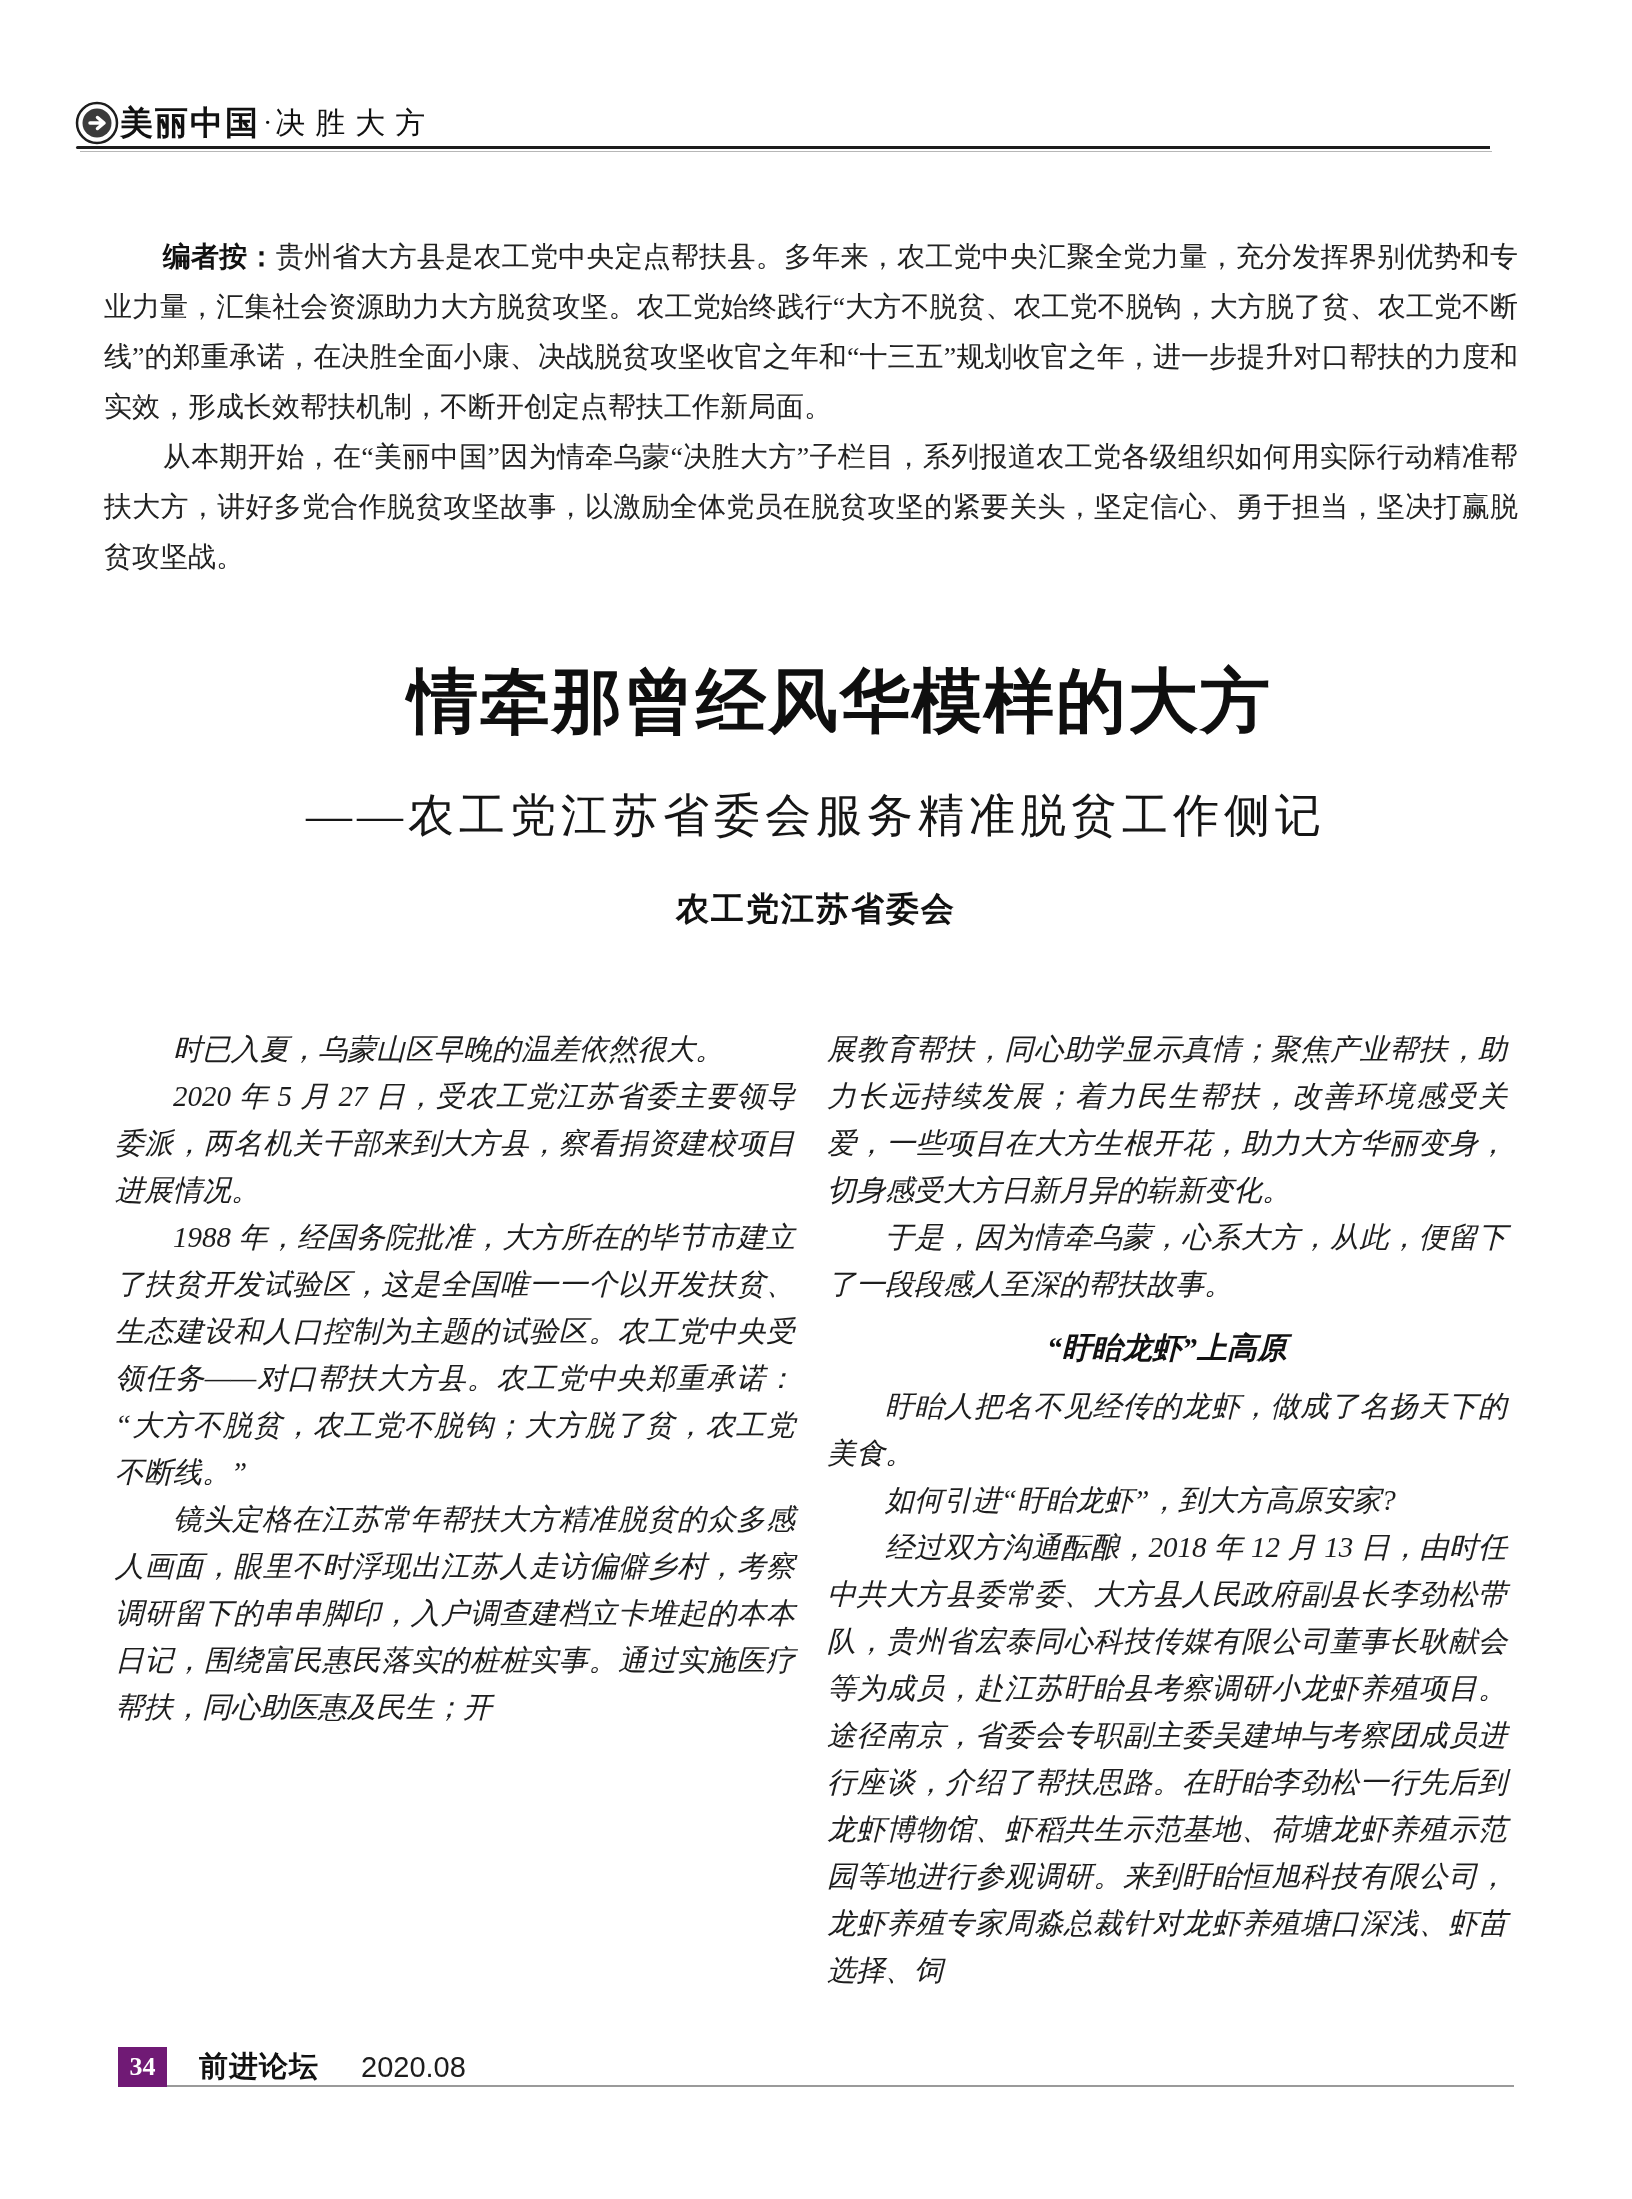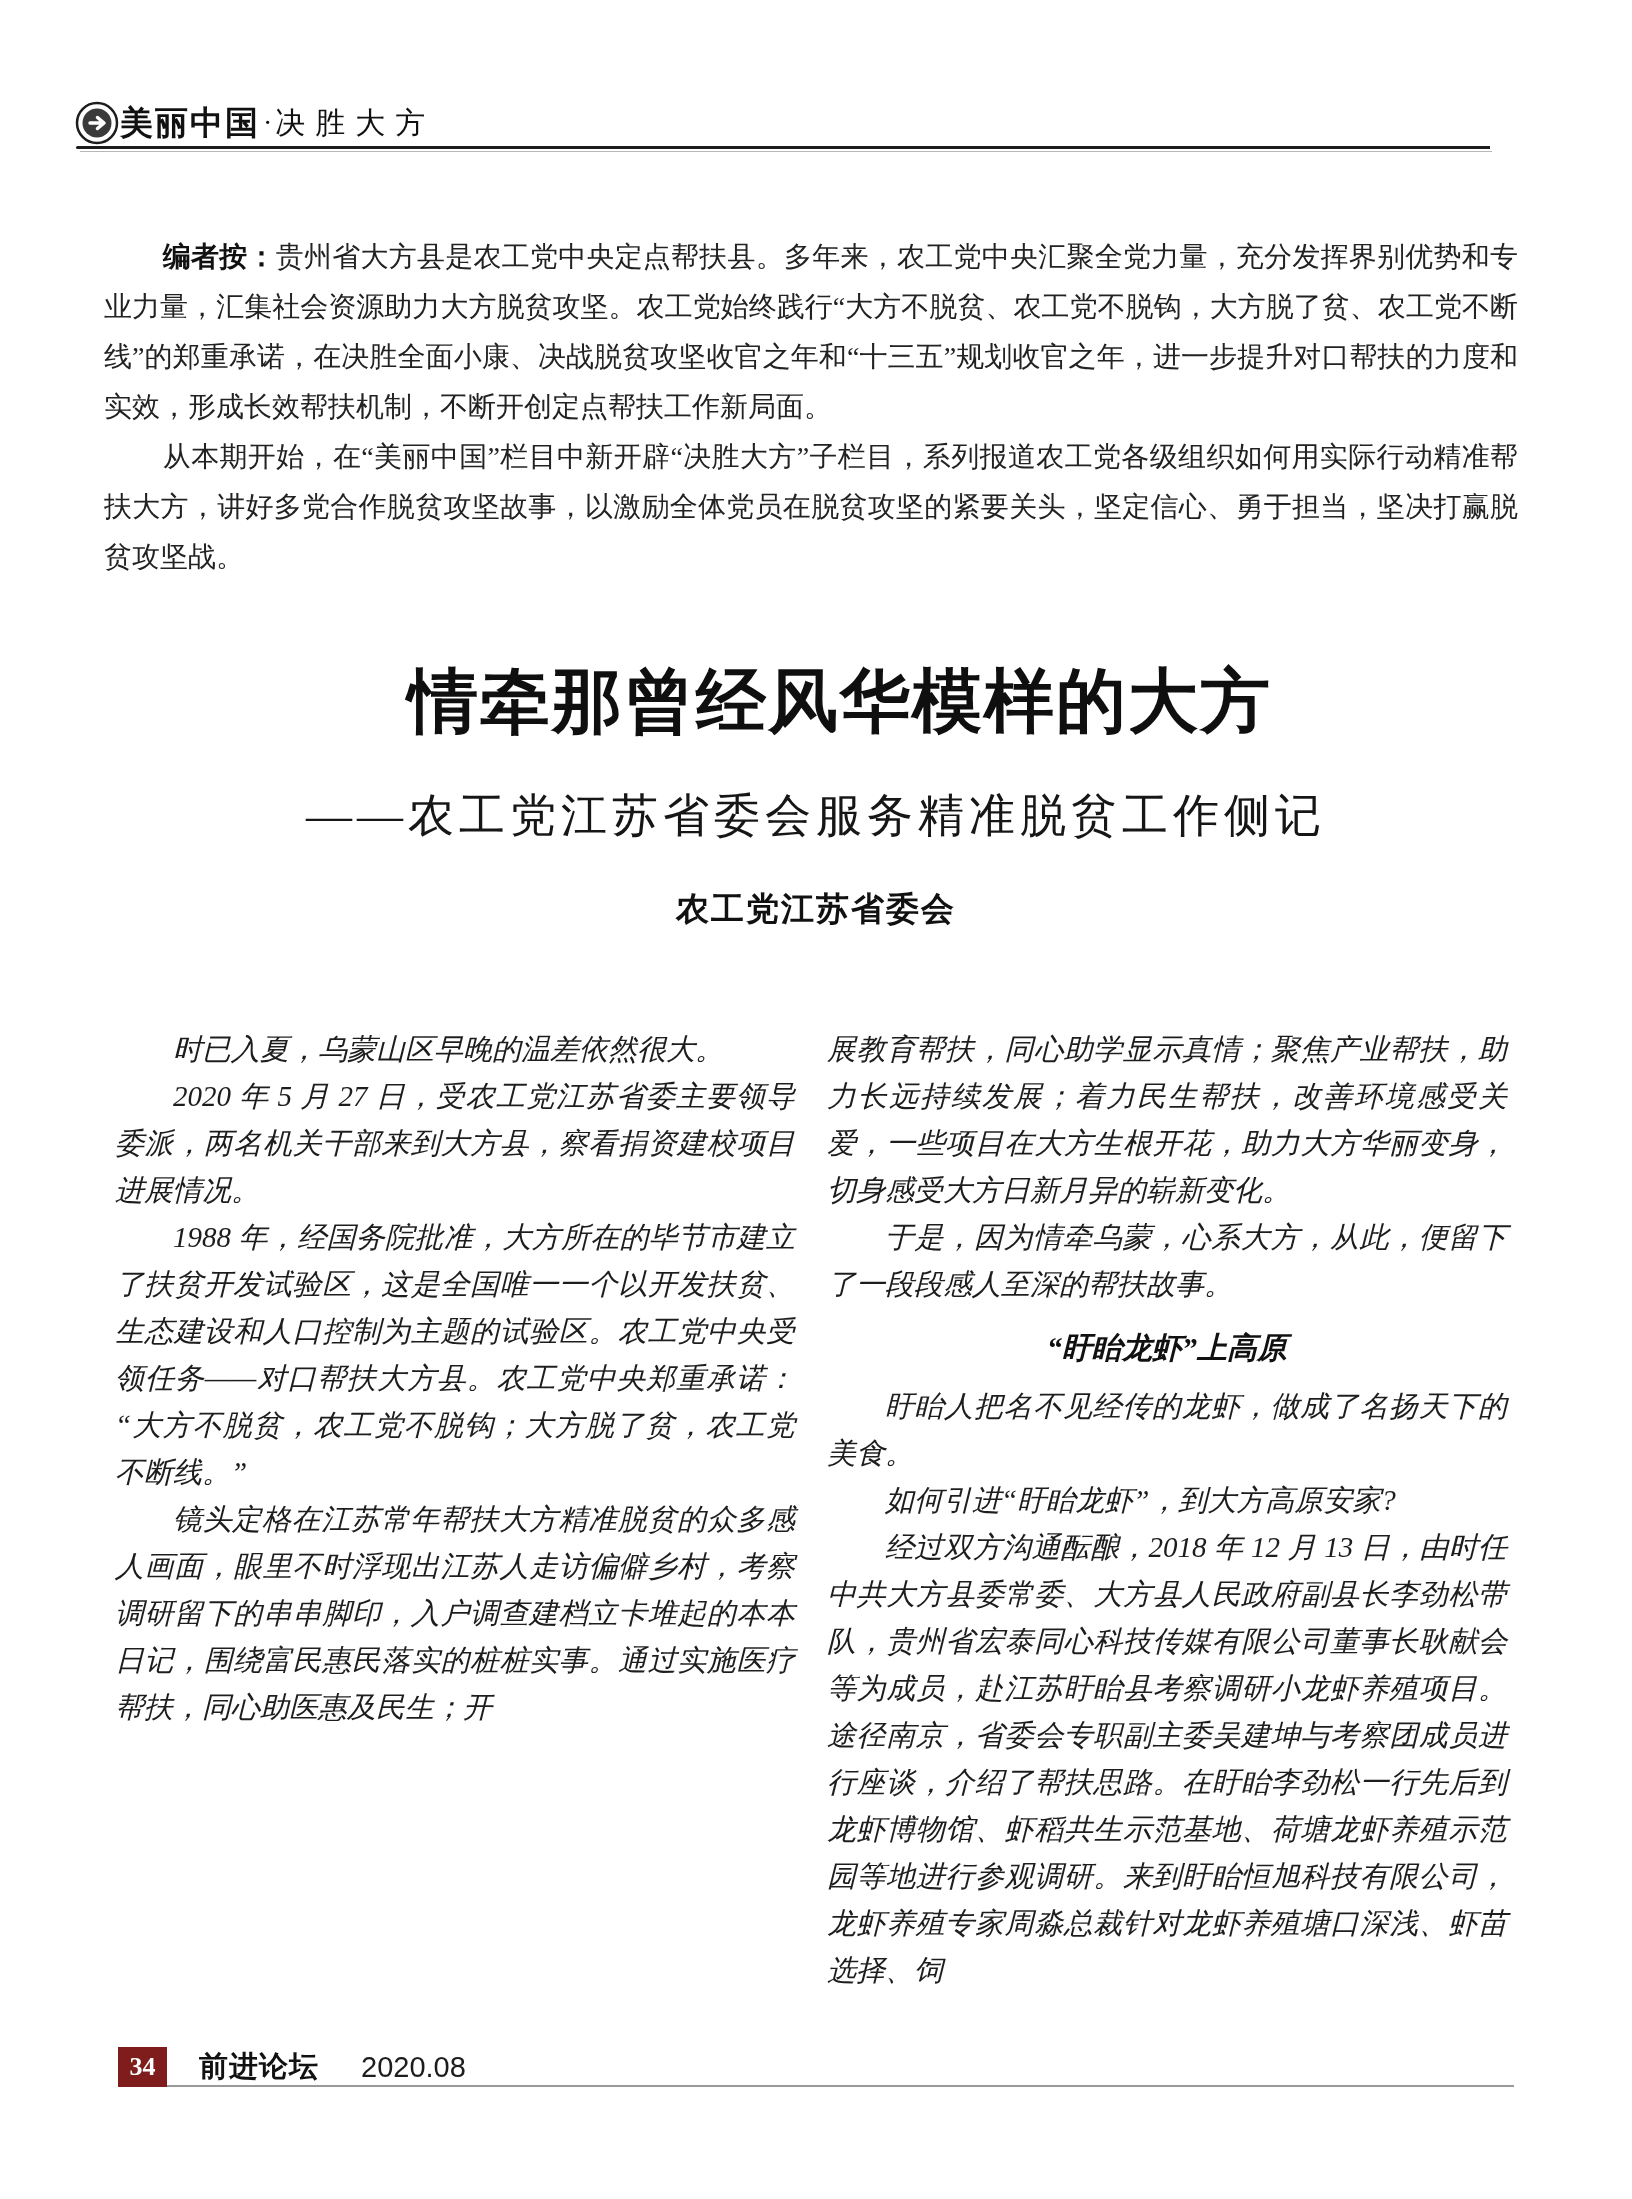--- a/index.html
+++ b/index.html
@@ -76,21 +76,21 @@
   }
   
   .footer-rule{
     position:absolute;left:118px;top:2085px;width:1396px;height:2px;background:#9a9a9a;
   }
   .footer{
     position:absolute;left:118px;top:2047px;height:40px;
     display:flex;align-items:center;
   }
   .page-number-box{
-    width:49px;height:40px;background:#7f1d1d;color:#ffffff;
+    width:49px;height:40px;background:#701a75;color:#ffffff;
     display:flex;align-items:center;justify-content:center;
     font-size:26px;font-weight:bold;
     font-family:"Liberation Serif","DejaVu Serif",serif;
   }
   .journal-name{
     font-family:"Liberation Sans","DejaVu Sans",sans-serif;
     font-weight:bold;font-size:29px;color:#111;margin-left:32px;letter-spacing:1px;
   }
   .journal-issue{
     font-family:"Liberation Sans","DejaVu Sans",sans-serif;
@@ -110,21 +110,21 @@
     </svg>
     <span class="header-section">美丽中国</span>
     <span class="header-dot">·</span>
     <span class="header-column">决胜大方</span>
   </div>
   <div class="header-rule"></div>
   <div class="header-rule-shadow"></div>
 
   <div class="editor-note">
     <p><span class="label">编者按：</span><span>贵州省大方县是农工党中央定点帮扶县。多年来，农工党中央汇聚全党力量，充分发挥界别优势和专业力量，汇集社会资源助力大方脱贫攻坚。农工党始终践行“大方不脱贫、农工党不脱钩，大方脱了贫、农工党不断线”的郑重承诺，在决胜全面小康、决战脱贫攻坚收官之年和“十三五”规划收官之年，进一步提升对口帮扶的力度和实效，形成长效帮扶机制，不断开创定点帮扶工作新局面。</span></p>
-    <p>从本期开始，在“美丽中国”栏目中新开辟“决胜大方”子栏目，系列报道农工党各级组织如何用实际行动精准帮扶大方，讲好多党合作脱贫攻坚故事，以激励全体党员在脱贫攻坚的紧要关头，坚定信心、勇于担当，坚决打赢脱贫攻坚战。</p>
+    <p>从本期开始，在“美丽中国”因为情牵乌蒙“决胜大方”子栏目，系列报道农工党各级组织如何用实际行动精准帮扶大方，讲好多党合作脱贫攻坚故事，以激励全体党员在脱贫攻坚的紧要关头，坚定信心、勇于担当，坚决打赢脱贫攻坚战。</p>
   </div>
 
   <div class="title-block">
     <h1 class="article-title">情牵那曾经风华模样的大方</h1>
     <h2 class="article-subtitle">——农工党江苏省委会服务精准脱贫工作侧记</h2>
     <div class="article-author">农工党江苏省委会</div>
   </div>
 
   <div class="body-columns">
     <div class="col">

